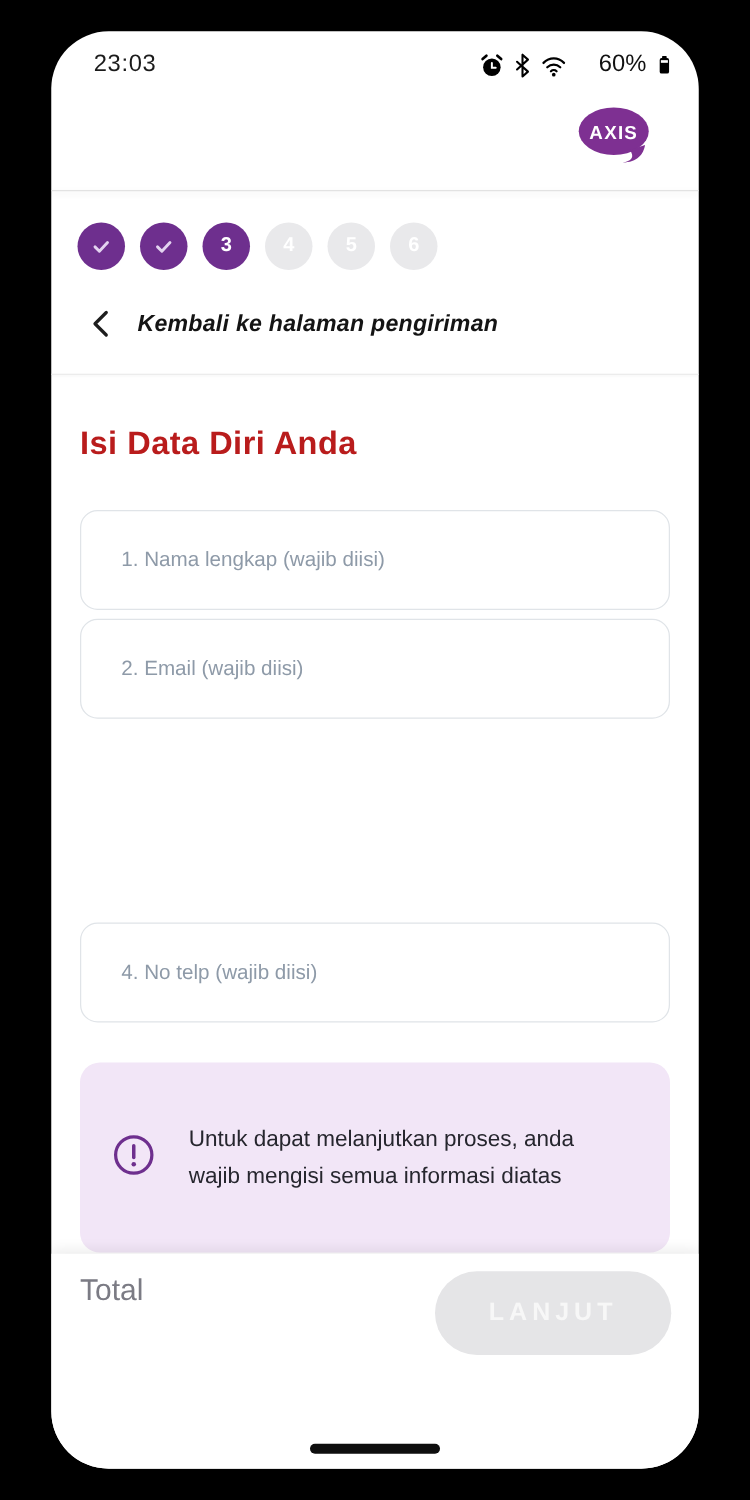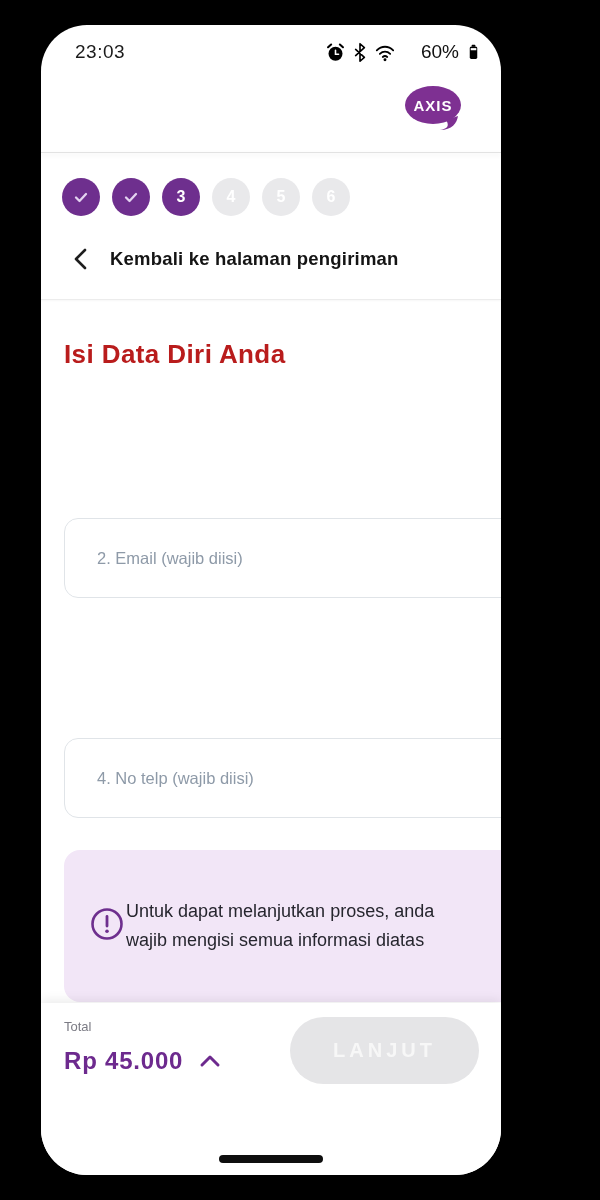--- a/index.html
+++ b/index.html
@@ -1,21 +1,21 @@
 <!DOCTYPE html>
 <html><head>
 <meta charset="utf-8">
 <style>
   html,body{margin:0;padding:0;}
   body{
     width:600px;height:1200px;background:#000;position:relative;
     font-family:"Liberation Sans", sans-serif;overflow:hidden;
   }
   .phone{
-    position:absolute;left:41px;top:25px;width:460px;height:1150px;
+    position:absolute;left:41px;top:25px;width:518px;height:1150px;
     background:#fff;border-radius:46px;overflow:hidden;
   }
   
   .status-row{position:absolute;top:14px;left:34px;right:20px;height:26px;
     display:flex;align-items:center;justify-content:space-between;}
   .status-time{font-size:19px;color:#1b1b1b;letter-spacing:.5px;}
   .status-icons{display:flex;align-items:center;gap:7px;}
   .status-icons svg{display:block;}
   .status-batt-pct{font-size:19px;color:#111;margin-left:18px;}
   
@@ -25,44 +25,44 @@
     background:#e2e2e2;box-shadow:0 2px 5px rgba(0,0,0,.12);}
   .divider-mid{position:absolute;top:274px;left:0;right:0;height:1px;
     background:#ececec;box-shadow:0 1px 2px rgba(0,0,0,.05);}
   
   .steps{position:absolute;top:153px;left:21px;display:flex;gap:12px;}
   .step{width:38px;height:38px;border-radius:50%;display:flex;
     align-items:center;justify-content:center;font-weight:bold;font-size:16px;}
   .step.done,.step.active{background:#6e2f8e;color:#fff;}
   .step.upcoming{background:#e9e9eb;color:#fff;}
   
-  .back-row{position:absolute;top:222px;left:31px;display:flex;align-items:center;cursor:pointer;}
+  .back-row{position:absolute;top:222px;left:31px;display:flex;align-items:center;cursor:pointer;font-style:italic;}
   .back-row svg{margin-right:22px;}
   .back-label{font-size:18.5px;font-weight:bold;color:#141414;letter-spacing:.2px;}
   
   .form-title{position:absolute;left:23px;top:314px;font-size:26px;font-weight:bold;
     color:#b91c1c;letter-spacing:.4px;}
   
   .field{position:absolute;left:23px;width:472px;height:80px;}
   .field input{
     width:100%;height:100%;box-sizing:border-box;border:1px solid #e0e4e8;
     border-radius:14px;padding:0 32px;font-size:16.5px;color:#333;
     font-family:"Liberation Sans", sans-serif;background:#fff;outline:none;
   }
   .field input::placeholder{color:#8e9aa8;opacity:1;}
-  .f0{top:383px;} .f1{top:493px;text-decoration:underline;} .f2{top:603px;} .f3{top:713px;}
+  .f0{top:383px;} .f1{top:470px;text-decoration:underline;} .f2{top:603px;} .f3{top:713px;}
   
   .notice{position:absolute;left:23px;top:825px;width:472px;height:152px;
     background:#f2e6f7;border-radius:16px;display:flex;align-items:center;}
   .notice-icon{margin-left:26px;flex:0 0 34px;}
-  .notice-text{margin-left:2px;width:316px;font-size:18px;line-height:29px;color:#26262e;}
+  .notice-text{margin-left:27px;width:316px;font-size:18px;line-height:29px;color:#26262e;}
   
   .bottom-bar{position:absolute;left:0;right:0;bottom:0;height:172px;background:#fff;
     box-shadow:0 -3px 10px rgba(0,0,0,.08);}
-  .total-label{position:absolute;left:23px;top:16px;font-size:13px;color:#7b7b84;}
+  .total-label{position:absolute;left:23px;top:16px;font-size:24px;color:#7b7b84;}
   .total-row{position:absolute;left:23px;top:44px;display:flex;align-items:center;cursor:pointer;}
   .total-value{font-size:24px;font-weight:bold;color:#6d2a8e;letter-spacing:.8px;}
   .total-row svg{margin-left:16px;}
   .cta{position:absolute;right:22px;top:14px;width:189px;height:67px;border:none;
     border-radius:34px;background:#e5e5e7;color:#f7f7f7;font-size:20px;font-weight:bold;
     letter-spacing:4px;font-family:"Liberation Sans", sans-serif;cursor:default;}
   .home-indicator{position:absolute;bottom:12px;left:50%;transform:translateX(-50%);
     width:104px;height:8px;border-radius:4px;background:#0e0e0e;z-index:5;}
 </style>
 </head>
@@ -144,44 +144,41 @@
     <svg width="16" height="24" viewBox="0 0 16 24">
       <polyline points="13,3 4,12 13,21" fill="none" stroke="#1e1e1e" stroke-width="2.6" stroke-linecap="round" stroke-linejoin="round"></polyline>
     </svg>
     <span class="back-label">Kembali ke halaman pengiriman</span>
   </div>
 
   <div class="divider-mid"></div>
 
   <div class="form-title">Isi Data Diri Anda</div>
 
+  <div class="field f0">
+    <input type="text" placeholder="1. Nama lengkap (wajib diisi)" style="">
+  </div>
   <div class="field f1">
     <input type="text" placeholder="2. Email (wajib diisi)" style="">
   </div>
   <div class="field f3">
     <input type="text" placeholder="4. No telp (wajib diisi)" style="">
   </div>
 
   <div class="notice">
     <span class="notice-icon">
       <svg width="34" height="34" viewBox="0 0 34 34">
         <circle cx="17" cy="17" r="14.5" fill="none" stroke="#6e2f8e" stroke-width="2.6"></circle>
         <line x1="17" y1="9.5" x2="17" y2="19" stroke="#6e2f8e" stroke-width="2.8" stroke-linecap="round"></line>
         <circle cx="17" cy="24.3" r="1.8" fill="#6e2f8e"></circle>
       </svg>
     </span>
     <div class="notice-text">Untuk dapat melanjutkan proses, anda wajib mengisi semua informasi diatas</div>
   </div>
 
   <div class="bottom-bar">
     <div class="total-label">Total</div>
-    <div class="total-row">
-      <span class="total-value">Rp 45.000</span>
-      <svg width="22" height="16" viewBox="0 0 22 16">
-        <polyline points="3,12 11,4 19,12" fill="none" stroke="#6d2a8e" stroke-width="3" stroke-linecap="round" stroke-linejoin="round"></polyline>
-      </svg>
-    </div>
     <button class="cta" disabled="">LANJUT</button>
   </div>
 
   <div class="home-indicator"></div>
 
 </div>
 
 </body></html>

